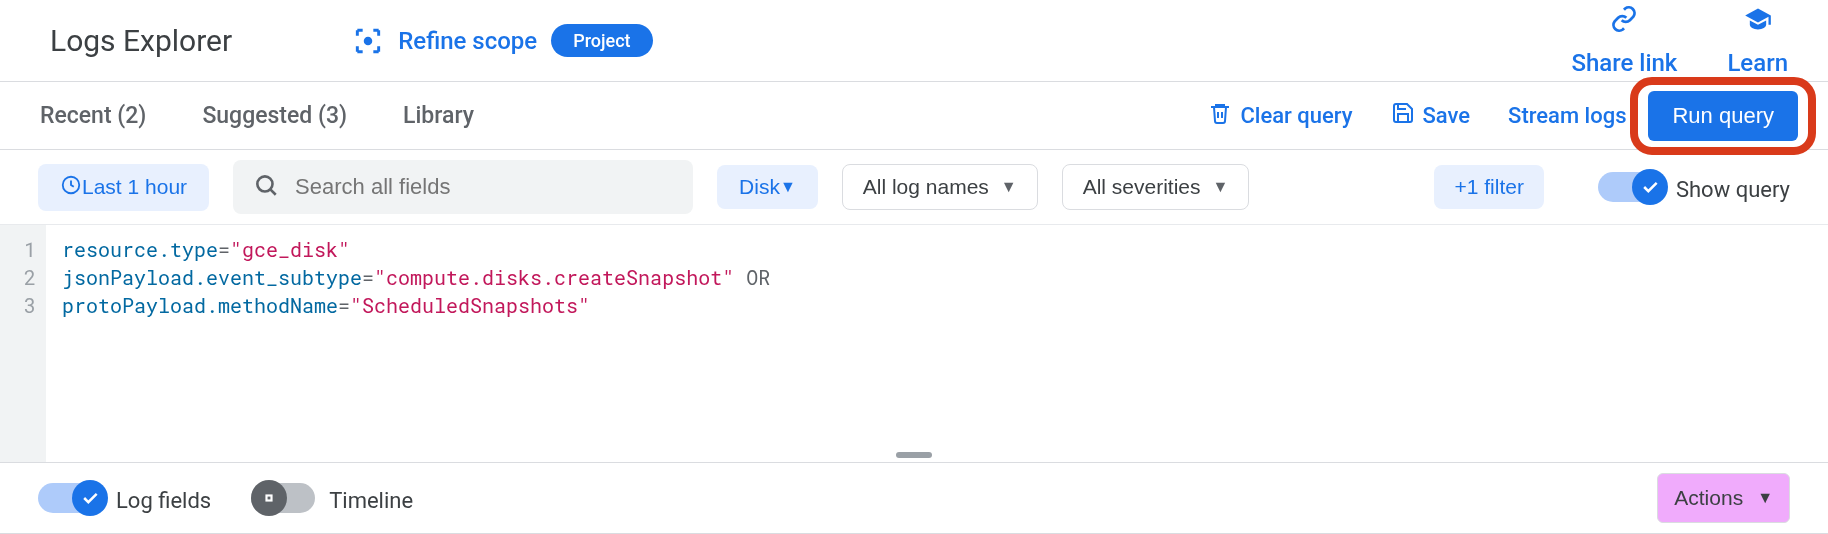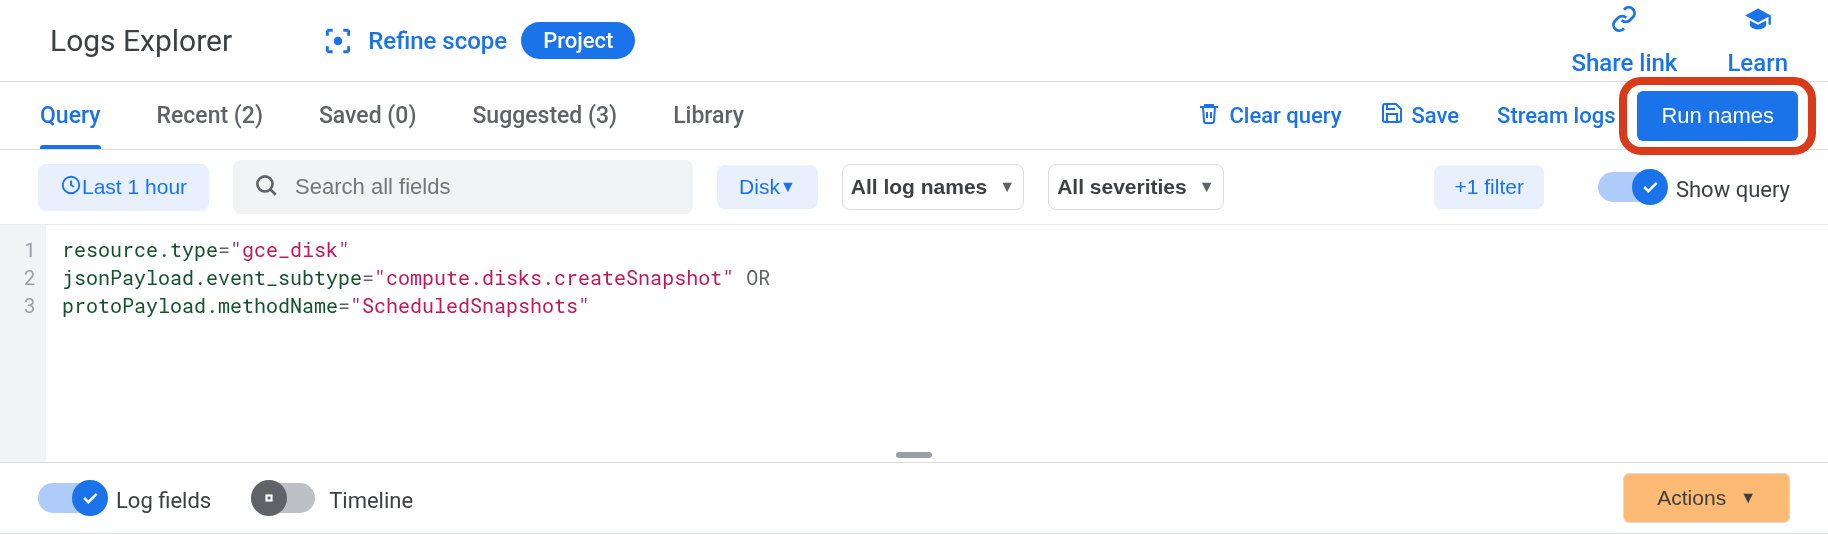--- a/index.html
+++ b/index.html
@@ -4,25 +4,25 @@
 <style>
   * { box-sizing: border-box; margin: 0; padding: 0; }
   html, body { width: 1828px; height: 534px; font-family: "Google Sans", Roboto, Arial, sans-serif; color: #3c4043; background: #fff; }
   .root { display: flex; flex-direction: column; height: 100%; }
 
   
   .header {
     display: flex; align-items: center; height: 82px;
     padding: 0 40px 0 50px; border-bottom: 1px solid #dadce0;
   }
-  .page-title { font-size: 30px; color: #3c4043; font-weight: 400; margin-right: 90px; }
+  .page-title { font-size: 30px; color: #3c4043; font-weight: 400; margin-right: 120px; }
   .refine-area { display: flex; align-items: center; gap: 14px; }
   .scope-icon { width: 32px; height: 32px; color: #1a73e8; }
   .refine-label { font-size: 24px; color: #1a73e8; font-weight: 500; }
-  .scope-pill { background: #1a73e8; color: #fff; font-size: 22px; font-weight: 500; padding: 6px 22px; border-radius: 20px; }
+  .scope-pill { background: #1a73e8; color: #fff; font-size: 18px; font-weight: 500; padding: 6px 22px; border-radius: 20px; }
   .header-spacer { flex: 1; }
   .header-link { display: inline-flex; align-items: center; gap: 10px; color: #1a73e8; font-size: 24px; font-weight: 500; margin-left: 50px; flex-direction: column; }
   .header-link svg { width: 28px; height: 28px; }
 
   
   .tabs-row {
     display: flex; align-items: center; height: 68px;
     padding: 0 30px 0 40px; border-bottom: 1px solid #dadce0;
     position: relative;
   }
@@ -50,21 +50,21 @@
   .chip svg { width: 22px; height: 22px; }
   .search-box {
     display: flex; align-items: center; gap: 16px; flex: 0 0 460px;
     background: #f1f3f4; border-radius: 8px; height: 54px; padding: 4px 20px;
   }
   .search-box svg { width: 26px; height: 26px; color: #5f6368; }
   .search-input { border: none; background: transparent; font-size: 22px; color: #5f6368; outline: none; width: 100%; }
   .pill-outline {
     display: inline-flex; align-items: center; gap: 12px;
     background: #fff; border: 1px solid #dadce0; color: #3c4043;
-    font-size: 21px; font-weight: 700; padding: 10px 8px; border-radius: 8px;
+    font-size: 21px; font-weight: 400; padding: 10px 20px; border-radius: 8px;
   }
   .pill-outline .caret { color: #5f6368; }
   .caret { font-size: 16px; }
   .filter-spacer { flex: 1; }
   .plus-filter { background: #e8f0fe; color: #1a73e8; font-size: 21px; font-weight: 500; padding: 10px 20px; border-radius: 8px; border:none; }
   .toggle-wrap { display: inline-flex; align-items: flex-end; gap: 14px; margin-left: 30px; }
   .toggle { width: 64px; height: 30px; border-radius: 15px; position: relative; }
   .toggle.on { background: #aecbfa; }
   .toggle.on .knob { left: 34px; background: #1a73e8; }
   .toggle.off { background: #bdc1c6; }
@@ -72,38 +72,38 @@
   .knob { position: absolute; top: -3px; width: 36px; height: 36px; border-radius: 50%; display: flex; align-items: center; justify-content: center; color: #fff; }
   .knob svg { width: 20px; height: 20px; }
   .toggle-label { font-size: 22px; color: #3c4043; }
 
   
   .editor { display: flex; background: #fff; flex: 1; border-top: 1px solid #e8eaed; position: relative; }
   .gutter { width: 46px; background: #f1f3f4; color: #9aa0a6; font-family: "Roboto Mono", Menlo, monospace; font-size: 20px; text-align: right; padding: 10px 10px 0 0; }
   .gutter div { height: 28px; line-height: 28px; }
   .code { flex: 1; font-family: "Roboto Mono", Menlo, monospace; font-size: 20px; padding: 10px 10px 0 16px; position: relative; }
   .code-line { height: 28px; line-height: 28px; white-space: pre; }
-  .tok-key { color: #14532d; }
+  .tok-key { color: #0369a1; }
   .tok-str { color: #c2185b; }
   .tok-op { color: #5f6368; }
   .tok-kw { color: #5f6368; }
   .line-hl { position: absolute; left: 0; right: 0; height: 28px; background: #f1f3f4; z-index: -1; }
   .resize-handle { position: absolute; bottom: 4px; left: 50%; transform: translateX(-50%); width: 36px; height: 6px; background: #9aa0a6; border-radius: 3px; }
 
   
   .bottom-row {
     display: flex; align-items: center; height: 72px;
     padding: 0 38px; border-top: 1px solid #dadce0; border-bottom: 1px solid #dadce0;
   }
   .bottom-row .toggle-wrap { margin-left: 0; margin-right: 40px; }
   .bottom-spacer { flex: 1; }
   .actions-btn {
     display: inline-flex; align-items: center; gap: 14px;
-    background: #fdba74; border: 1px solid #dadce0; color: #3c4043;
-    font-size: 21px; font-weight: 500; padding: 12px 33px; border-radius: 6px;
+    background: #f0abfc; border: 1px solid #dadce0; color: #3c4043;
+    font-size: 21px; font-weight: 500; padding: 12px 16px; border-radius: 6px;
   }
 </style>
 </head>
 <body>
 
 <div class="root">
 
   <div class="header">
     <div class="page-title">Logs Explorer</div>
     <div class="refine-area">
@@ -131,23 +131,21 @@
         <svg viewBox="0 0 24 24" fill="currentColor">
             <path d="M12 3 1 9l11 6 9-4.9V17h2V9L12 3zM5 13.2V17c0 2 3.1 4 7 4s7-2 7-4v-3.8l-7 3.8-7-3.8z"></path>
           </svg>
       </span>
       <span>Learn</span>
     </a>
   </div>
 
   <div class="tabs-row">
     <div class="tabs">
-      <div class="tab active">Query</div>
       <div class="tab">Recent (2)</div>
-      <div class="tab">Saved (0)</div>
       <div class="tab">Suggested (3)</div>
       <div class="tab">Library</div>
     </div>
     <div class="tabs-spacer"></div>
     <a class="action-link">
       <span>
         <svg viewBox="0 0 24 24" fill="none" stroke="currentColor" stroke-width="2">
             <path d="M3 6h18M8 6V4h8v2M6 6l1 14a2 2 0 0 0 2 2h6a2 2 0 0 0 2-2l1-14M10 11v6M14 11v6"></path>
           </svg>
       </span>
@@ -159,21 +157,21 @@
             <path d="M19 21H5a2 2 0 0 1-2-2V5a2 2 0 0 1 2-2h11l5 5v11a2 2 0 0 1-2 2z"></path>
             <path d="M17 21v-8H7v8M7 3v5h8"></path>
           </svg>
       </span>
       <span>Save</span>
     </a>
     <a class="action-link">
       <span>Stream logs</span>
     </a>
     <span class="run-wrap">
-      <button class="run-btn">Run names</button>
+      <button class="run-btn">Run query</button>
       <span class="run-ring"></span>
     </span>
   </div>
 
   <div class="filter-row">
     <button class="chip">
       <span>
         <svg viewBox="0 0 24 24" fill="none" stroke="currentColor" stroke-width="2">
             <circle cx="12" cy="12" r="9"></circle>
             <path d="M12 7v5l3 2"></path>

